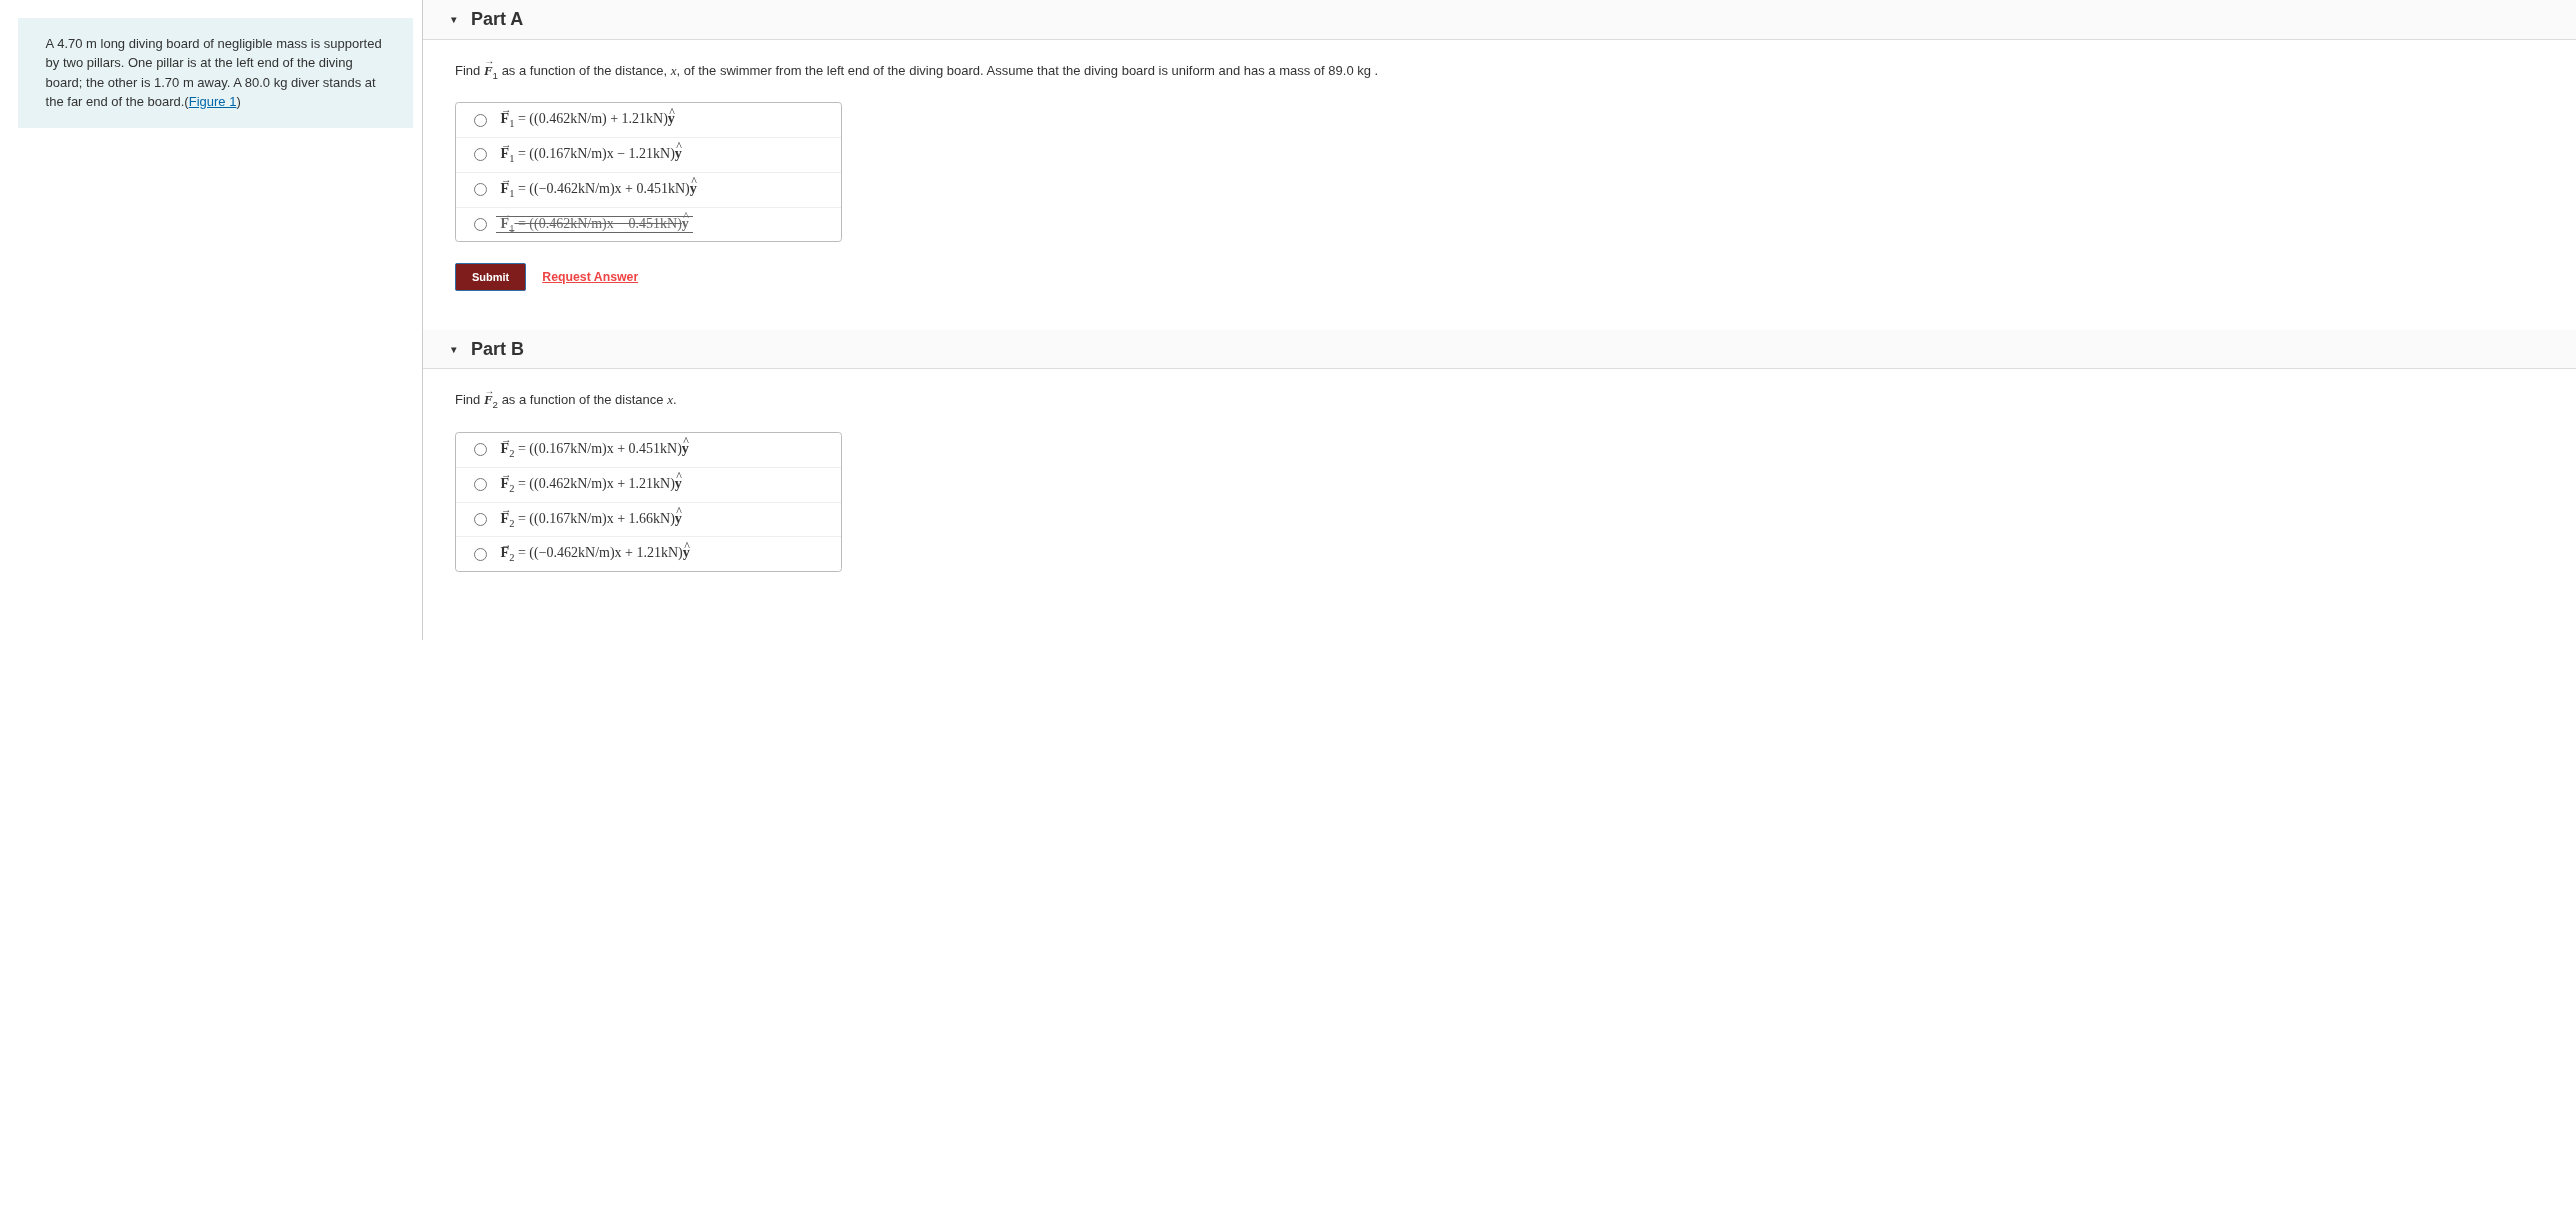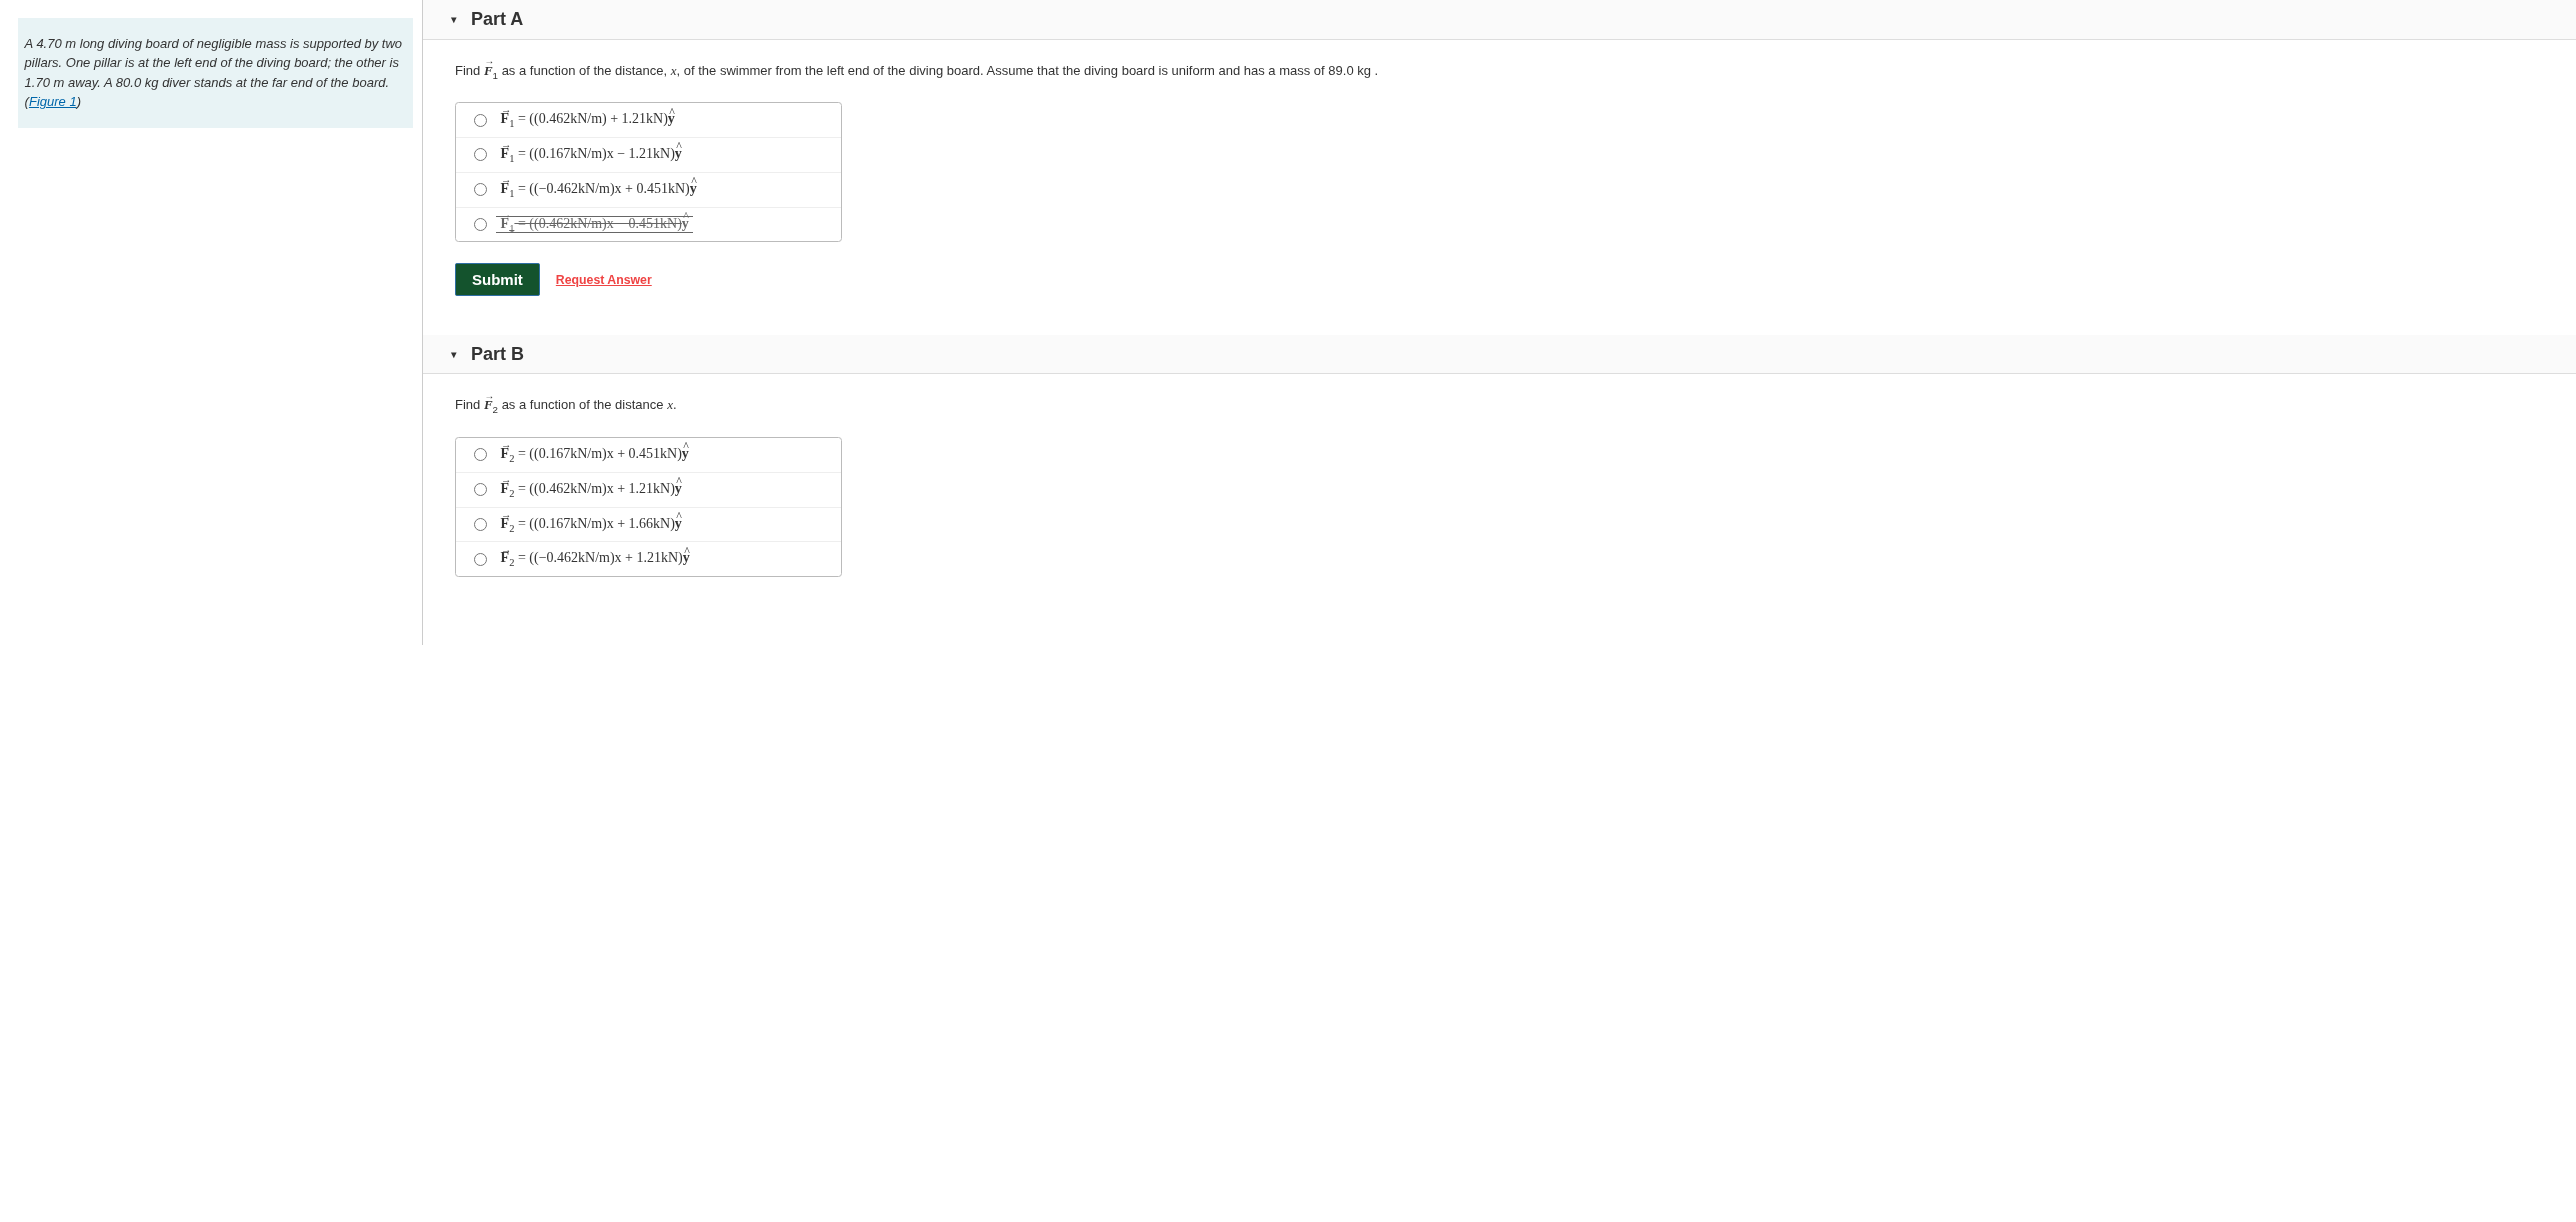--- a/index.html
+++ b/index.html
@@ -17,25 +17,24 @@
       display: flex;
       max-width: 2576px;
     }
     .left-panel {
       width: 422px;
       padding: 17.6px 8.8px 17.6px 17.6px;
       flex-shrink: 0;
     }
     .problem-box {
       background: #e8f3f5;
-      padding: 16px 7px;
+      padding: 16px 28px;
       font-size: 13px;
       line-height: 1.5;
       color: #333;
-      font-style: italic;
     }
     .problem-box .link {
       color: #0066aa;
       text-decoration: underline;
       cursor: pointer;
     }
     .right-panel {
       flex: 1;
       border-left: 0.9px solid #ccc;
       padding: 0 0 26px 0;
@@ -123,25 +122,25 @@
       border-bottom: 0.9px solid #666;
       pointer-events: none;
     }
     .button-row {
       display: flex;
       align-items: center;
       gap: 16px;
       margin-top: 5.3px;
     }
     .submit-btn {
-      background: #14532d;
+      background: #7f1d1d;
       color: #fff;
       border: 0.9px solid #2f6fa5;
       padding: 7px 16px;
-      font-size: 15px;
+      font-size: 11px;
       font-weight: bold;
       cursor: pointer;
       border-radius: 1.8px;
     }
     .request-link {
       color: #ef4444;
       font-weight: bold;
       text-decoration: underline;
       font-size: 12.3px;
       cursor: pointer;

